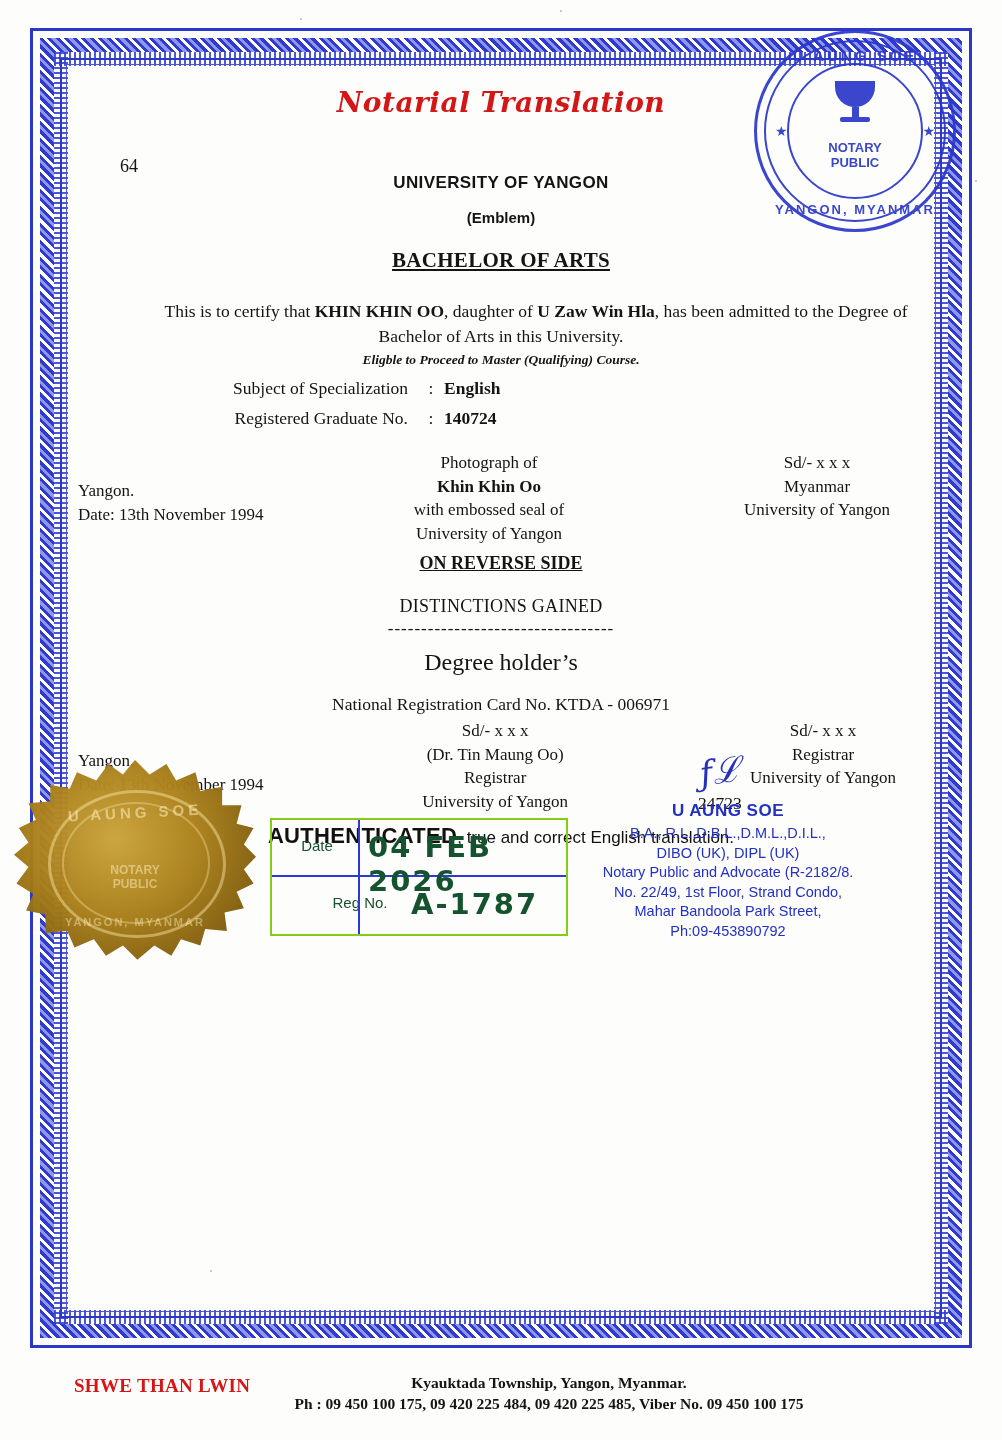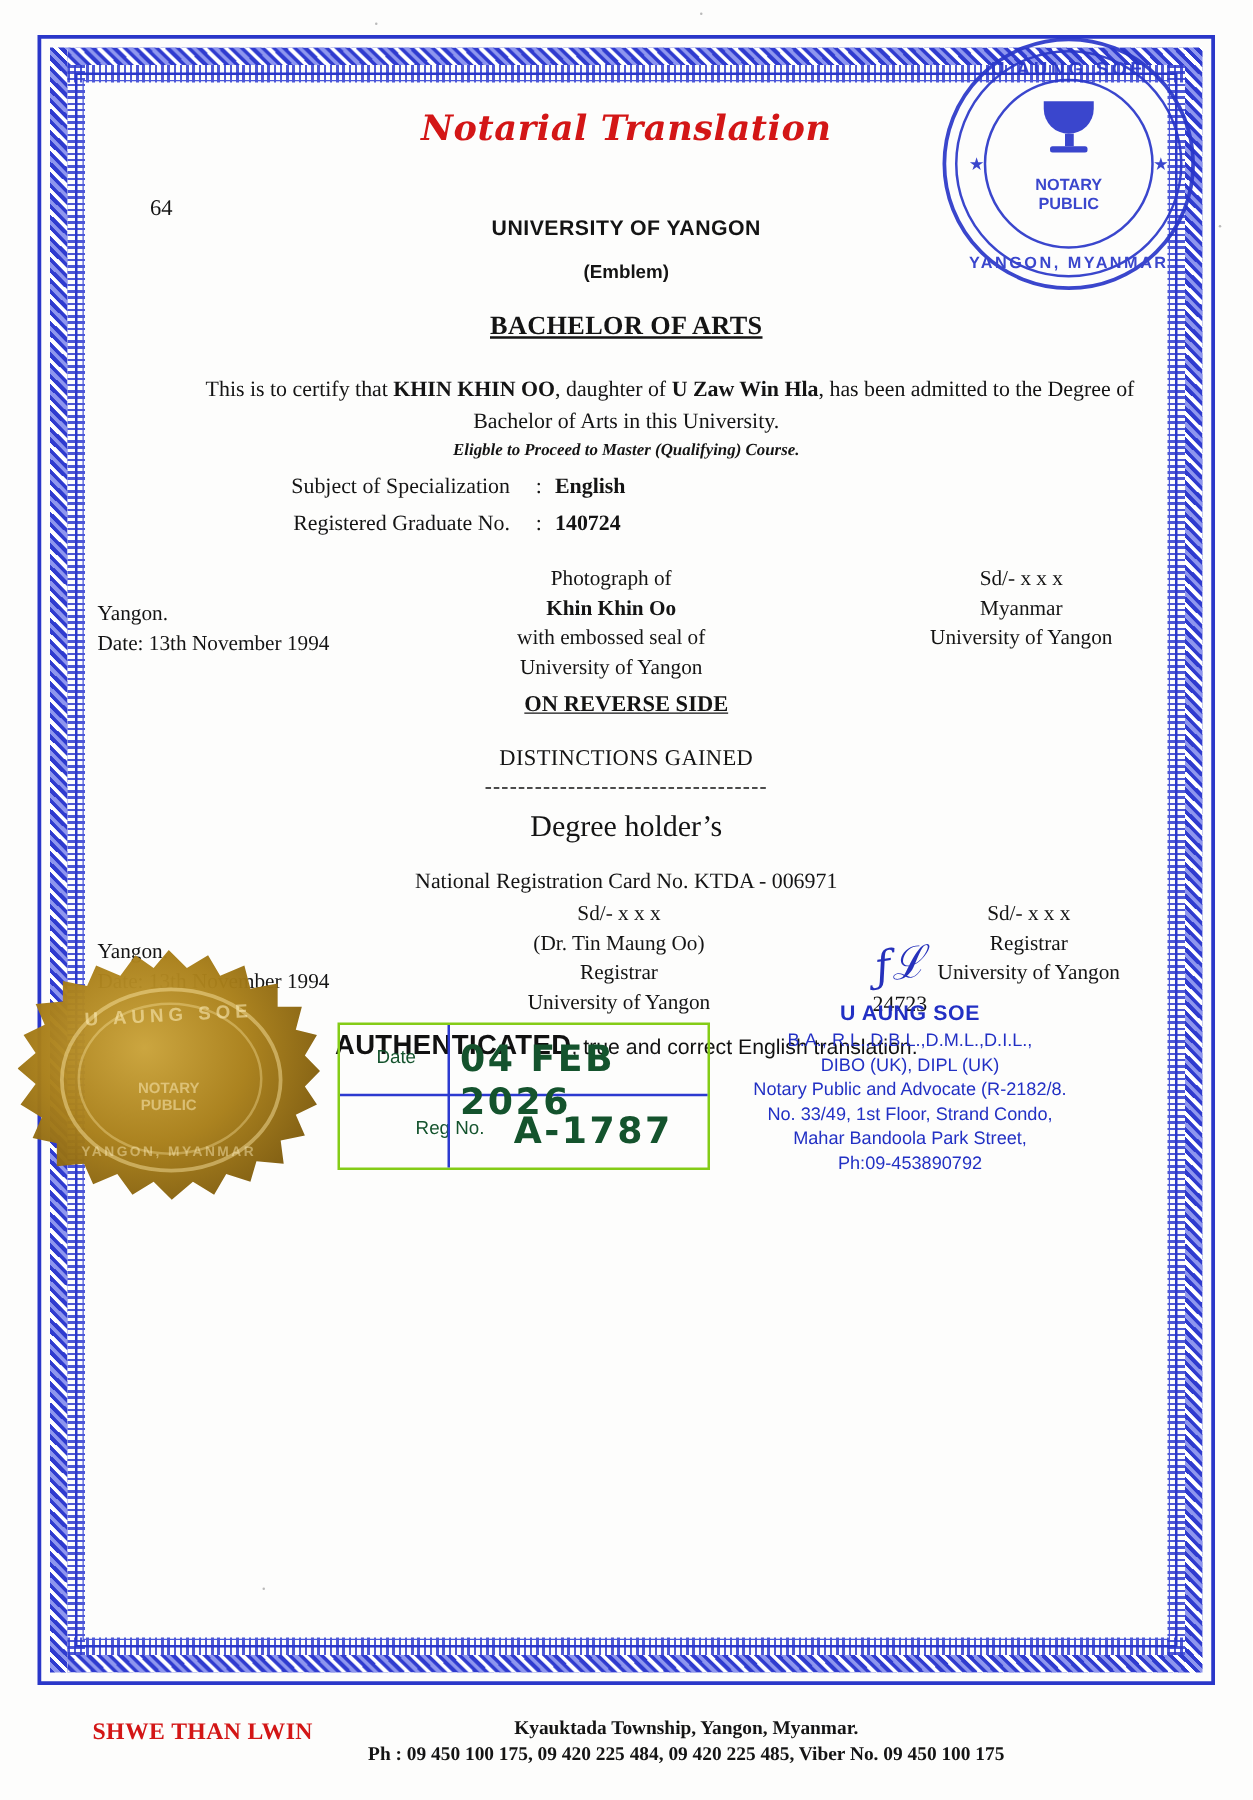--- a/index.html
+++ b/index.html
@@ -626,21 +626,21 @@
     <div class="vline"></div>
   </div>
 
   <div class="signature">ƒℒ</div>
 
   <div class="notary-block">
     <div class="nb-name">U AUNG SOE</div>
     <div>B.A., R.L.,D.B.L.,D.M.L.,D.I.L.,</div>
     <div>DIBO (UK), DIPL (UK)</div>
     <div>Notary Public and Advocate (R-2182/8.</div>
-    <div>No. 33/49, 1st Floor, Strand Condo,</div>
+    <div>No. 22/49, 1st Floor, Strand Condo,</div>
     <div>Mahar Bandoola Park Street,</div>
     <div>Ph:09-453890792</div>
   </div>
 
   <div class="footer">
     <div class="fname">SHWE THAN LWIN</div>
     <div class="flines">
       <div>Kyauktada Township, Yangon, Myanmar.</div>
       <div>Ph : 09 450 100 175, 09 420 225 484, 09 420 225 485, Viber No. 09 450 100 175</div>
     </div>

